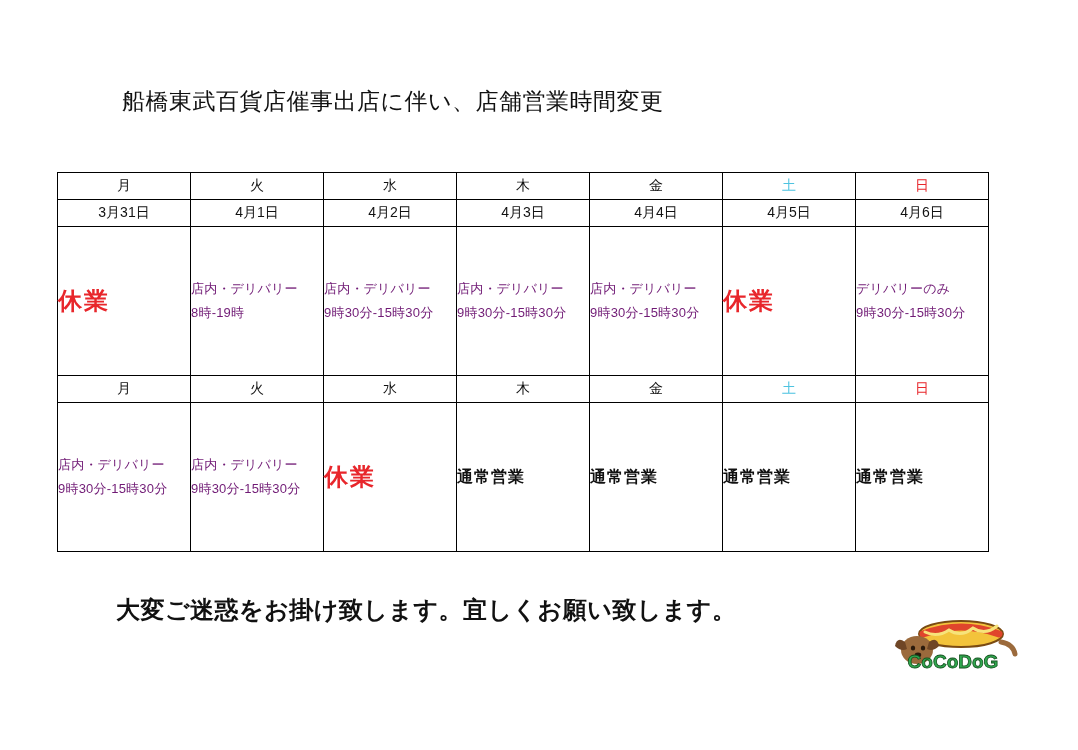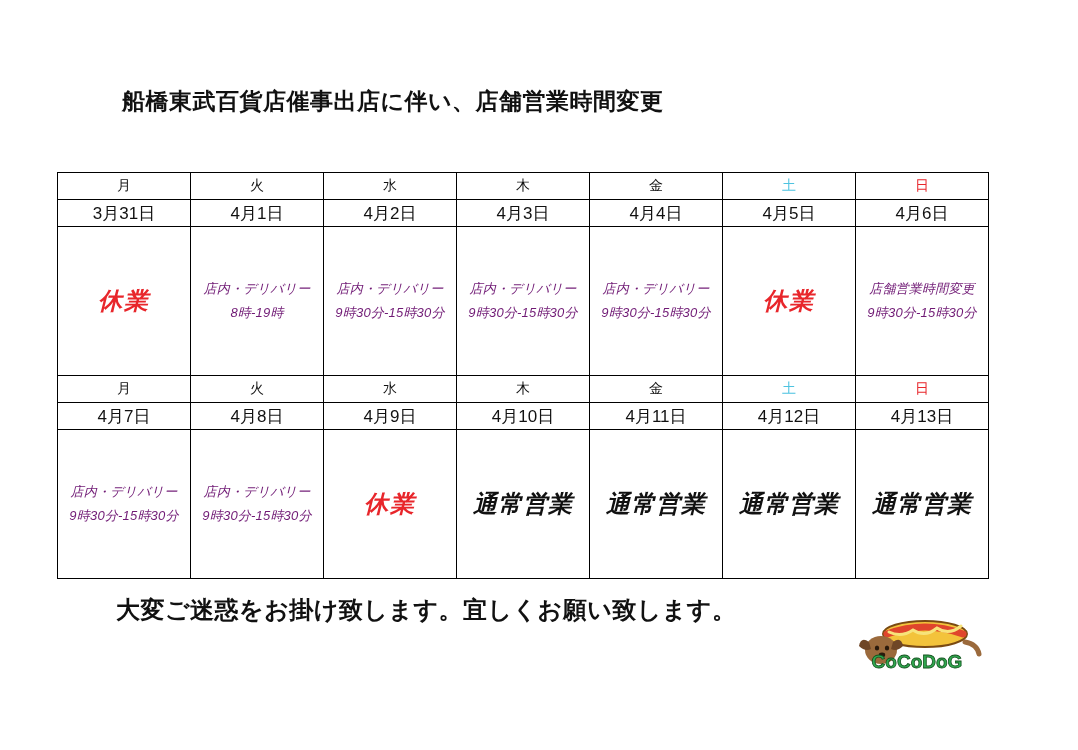--- a/index.html
+++ b/index.html
@@ -19,21 +19,21 @@
     position: absolute;
     left: 0; top: 0;
     width: 1078px;
     height: 750px;
   }
   .title {
     position: absolute;
     left: 122px;
     top: 86px;
     font-size: 23px;
-    font-weight: bold;
+    font-weight: normal;
     letter-spacing: 0.5px;
     color: #111111;
     white-space: nowrap;
   }
   table.schedule {
     position: absolute;
     left: 57px;
     top: 172px;
     width: 932px;
     border-collapse: collapse;
@@ -45,67 +45,66 @@
     vertical-align: middle;
     padding: 0;
   }
   .row-day td {
     height: 26px;
     font-size: 14px;
     font-weight: normal;
   }
   .row-date td {
     height: 26px;
-    font-size: 17px;
+    font-size: 14px;
   }
   .row-body td {
     height: 148px;
   }
   .sat { color: #4ec3e0; }
   .sun { color: #e8262b; }
   .cell-lines {
     display: flex;
     flex-direction: column;
     justify-content: center;
-    align-items: center;
+    align-items: flex-start;
     gap: 9px;
     line-height: 1.1;
-    font-style: italic;
   }
   .small-line {
     font-size: 13px;
     color: #701a75;
     white-space: nowrap;
     letter-spacing: 0.2px;
   }
   .closed {
     font-size: 24px;
     color: #e8262b;
     font-weight: bold;
     letter-spacing: 2px;
   }
   .normal {
-    font-size: 24px;
+    font-size: 16px;
     color: #111111;
     font-weight: bold;
     letter-spacing: 1px;
   }
   .footer-note {
     position: absolute;
     left: 116px;
     top: 594px;
     font-size: 24px;
     font-weight: bold;
     color: #111111;
     letter-spacing: 0.5px;
     white-space: nowrap;
   }
   .logo {
     position: absolute;
-    left: 847px;
+    left: 883px;
     top: 612px;
     width: 140px;
     height: 70px;
   }
 </style>
 </head>
 <body>
 
 <div class="page">
 
@@ -164,45 +163,36 @@
             <div class="small-line">9時30分-15時30分</div>
           </div>
         </td>
         <td>
           <div class="cell-lines">
             <div class="closed">休業</div>
           </div>
         </td>
         <td>
           <div class="cell-lines">
-            <div class="small-line">店舗営業時間変更</div>
+            <div class="small-line">デリバリーのみ</div>
             <div class="small-line">9時30分-15時30分</div>
           </div>
         </td>
       </tr>
 
       <tr class="row-day">
         <td>月</td>
         <td>火</td>
         <td>水</td>
         <td>木</td>
         <td>金</td>
         <td class="sat">土</td>
         <td class="sun">日</td>
       </tr>
 
-      <tr class="row-date">
-        <td>4月7日</td>
-        <td>4月8日</td>
-        <td>4月9日</td>
-        <td>4月10日</td>
-        <td>4月11日</td>
-        <td>4月12日</td>
-        <td>4月13日</td>
-      </tr>
 
       <tr class="row-body">
         <td>
           <div class="cell-lines">
             <div class="small-line">店内・デリバリー</div>
             <div class="small-line">9時30分-15時30分</div>
           </div>
         </td>
         <td>
           <div class="cell-lines">

